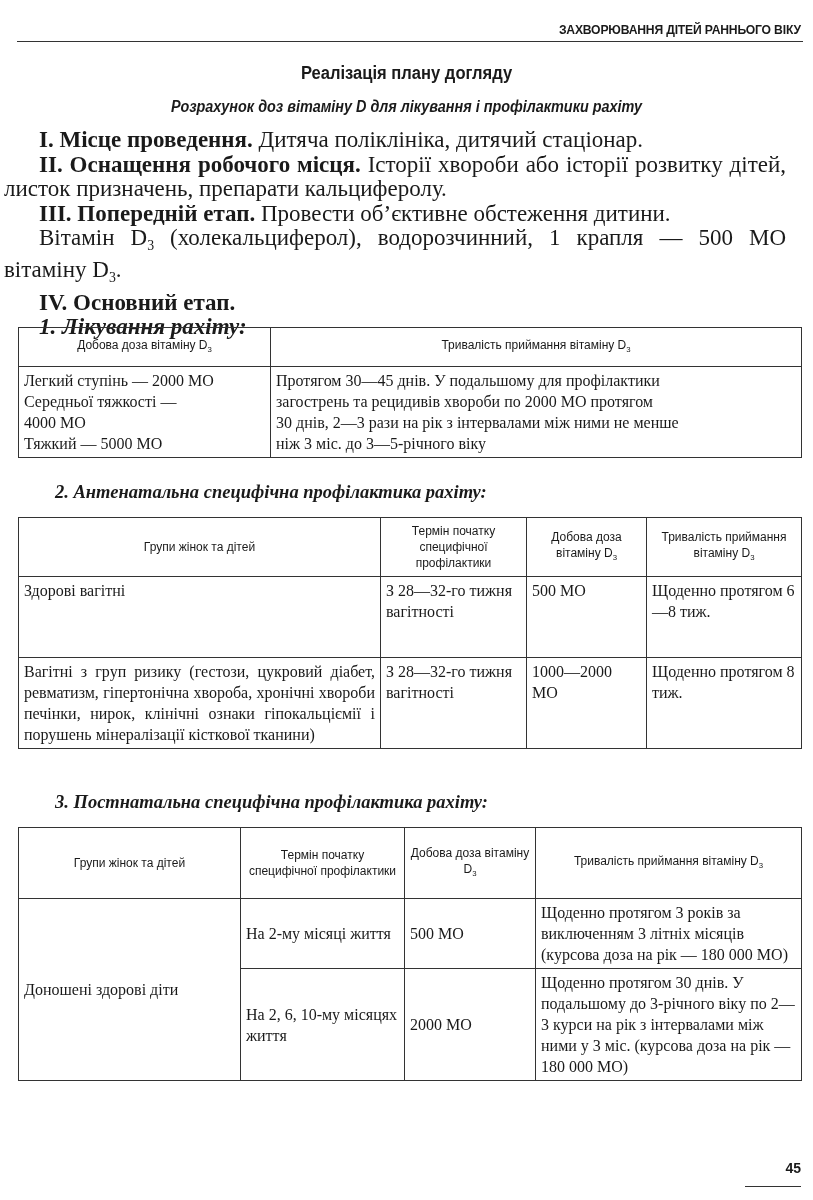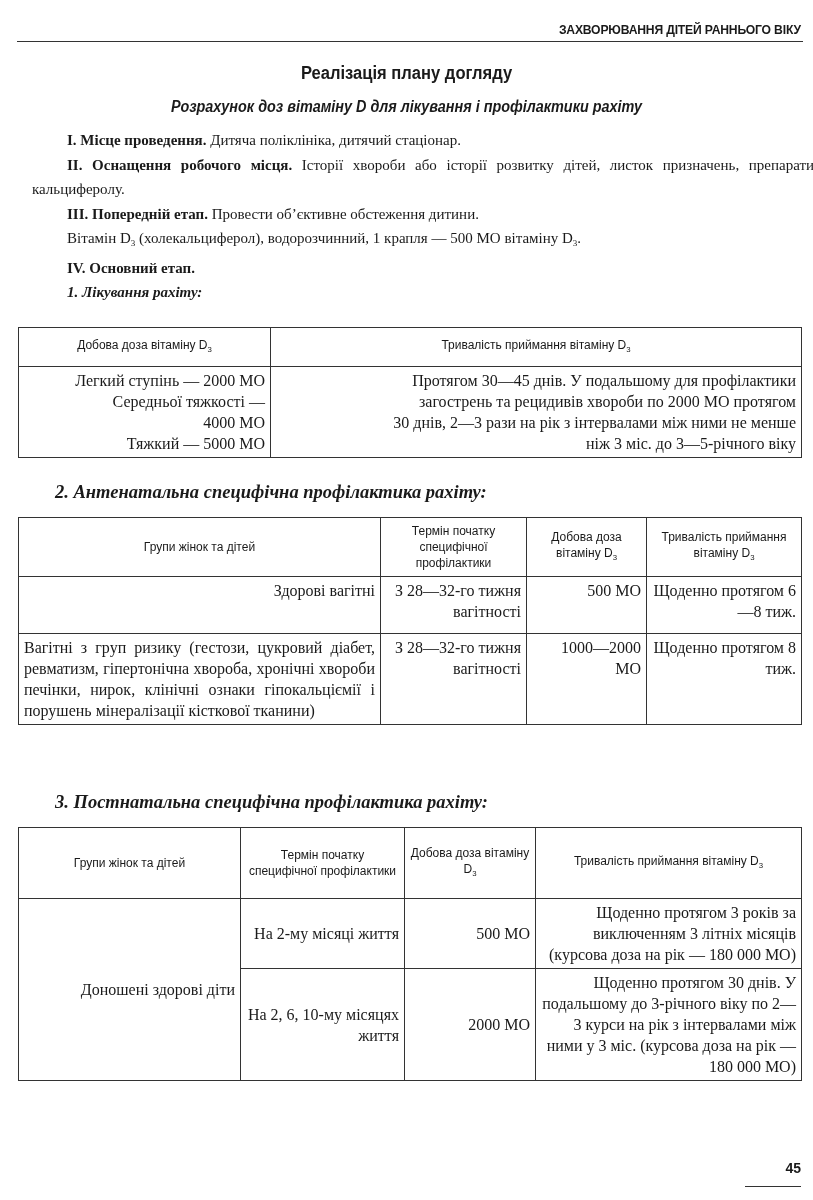--- a/index.html
+++ b/index.html
@@ -24,36 +24,36 @@
       font-weight: bold; font-size: 18px;
       transform: scaleX(0.92);
     }
     .subtitle {
       position: absolute; left: 0; right: 0; top: 98px; text-align: center;
       font-family: "Liberation Sans", "DejaVu Sans", sans-serif;
       font-weight: bold; font-style: italic; font-size: 16px;
       transform: scaleX(0.9);
     }
     .body-text {
-      position: absolute; left: 32px; width: 782px; top: 128px;
-      font-size: 15px; line-height: 24.5px;
+      position: absolute; left: 4px; width: 782px; top: 128px;
+      font-size: 23px; line-height: 24.5px;
       text-align: justify;
     }
     .body-text p { margin: 0; text-indent: 35px; }
     .body-text b { font-weight: bold; }
     .sub { font-size: 0.6em; vertical-align: -0.35em; }
     .sec-heading { font-weight: bold; font-style: italic; }
 
     table.dt {
       position: absolute; border-collapse: collapse;
       font-size: 16px; line-height: 21px;
     }
     table.dt td, table.dt th {
       border: 1.3px solid #333; vertical-align: top;
-      padding: 3px 5px; text-align: right;
+      padding: 3px 5px; text-align: left;
     }
     table.dt th {
       font-family: "Liberation Sans", "DejaVu Sans", sans-serif;
       font-weight: normal; font-size: 12px; line-height: 16px;
       text-align: center; vertical-align: middle;
     }
     table.dt th .sub { font-size: 0.65em; }
     .t1 { left: 18px; top: 327px; width: 784px; }
     .t1 th { height: 32px; }
     .t2 { left: 18px; top: 517px; width: 784px; }
@@ -129,21 +129,21 @@
       <col style="width:120px">
       <col>
     </colgroup>
   <tbody>
       <tr>
     <th><span>Групи жінок та дітей</span></th>
     <th><span>Термін початку специфічної профілактики</span></th>
     <th><span>Добова доза вітаміну D</span><span class="sub">3</span></th>
     <th><span>Тривалість приймання вітаміну D</span><span class="sub">3</span></th>
   </tr>
-  <tr style="height:57px;">
+  <tr style="height:81px;">
     <td>Здорові вагітні</td>
     <td>З 28—32-го тижня вагітності</td>
     <td>500 МО</td>
     <td>Щоденно протягом 6—8 тиж.</td>
   </tr>
   <tr>
     <td style="text-align:justify;">Вагітні з груп ризику (гестози, цукровий діабет, ревматизм, гіпертонічна хвороба, хронічні хвороби печінки, нирок, клінічні ознаки гіпокальціємії і порушень мінералізації кісткової тканини)</td>
     <td>З 28—32-го тижня вагітності</td>
     <td>1000—2000 МО</td>
     <td>Щоденно протягом 8 тиж.</td>

